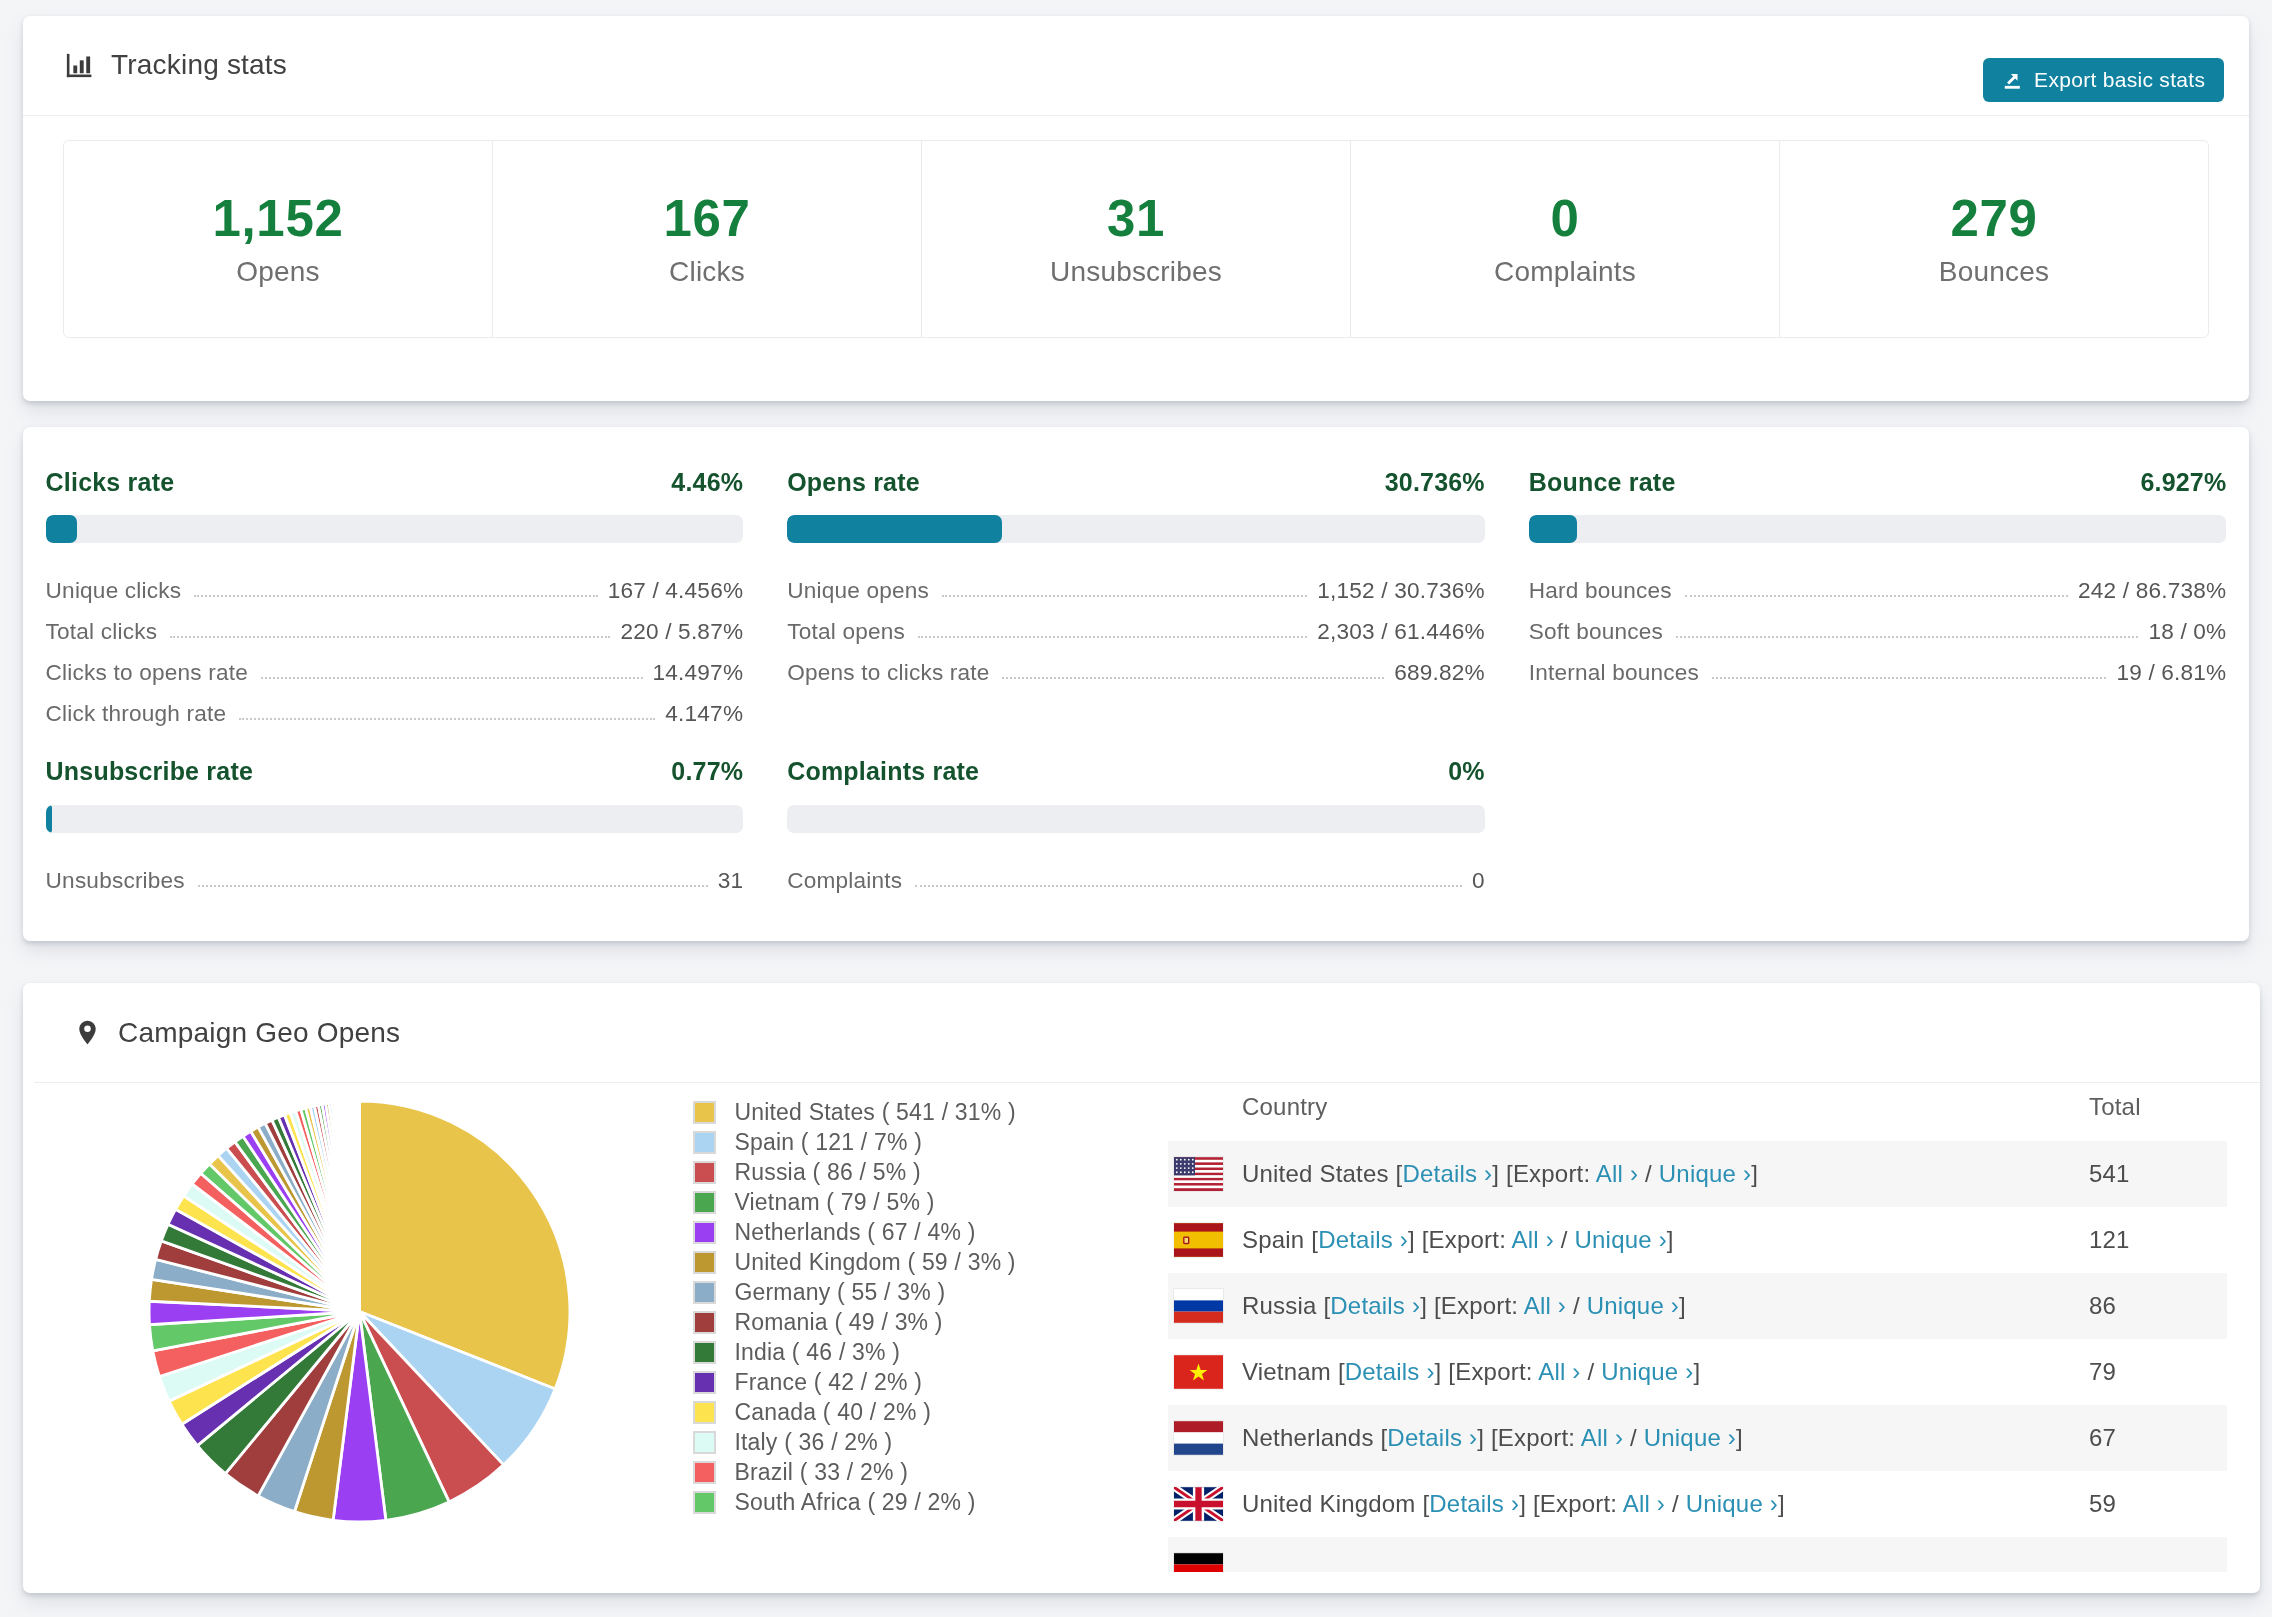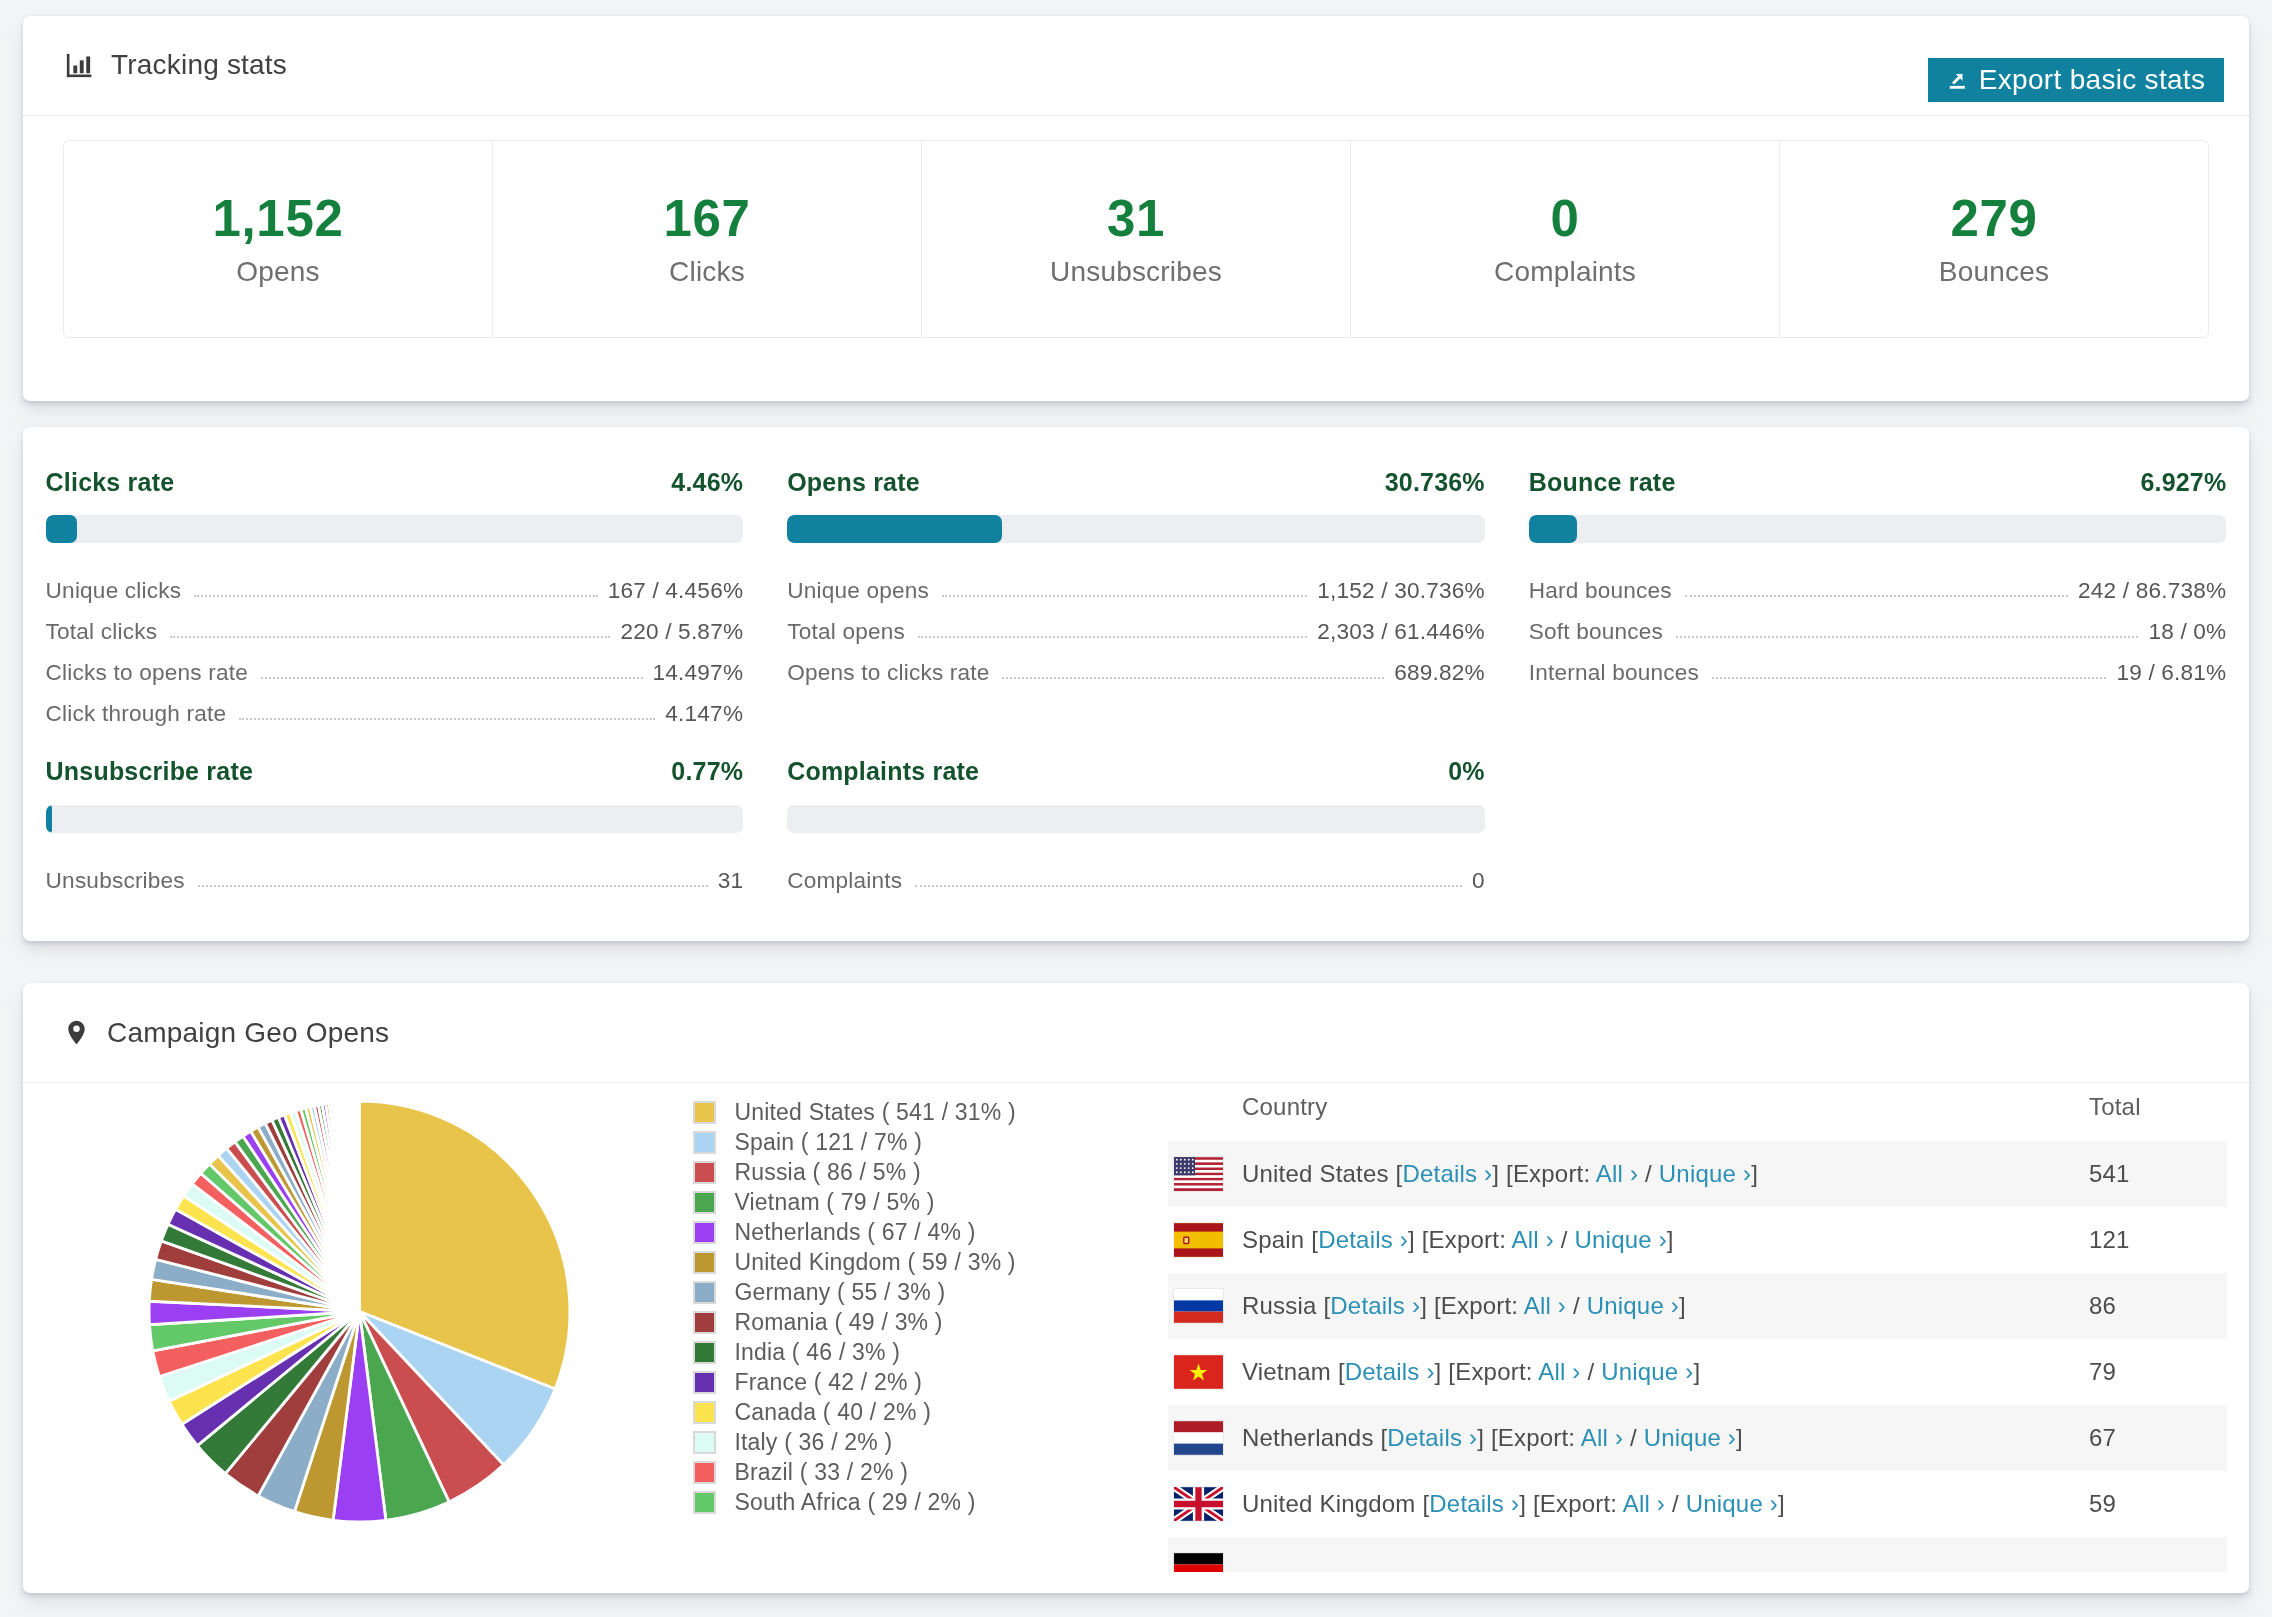--- a/index.html
+++ b/index.html
@@ -5,30 +5,30 @@
   html,body{margin:0;padding:0;}
   body{
     width:2273px;height:1618px;position:relative;overflow:hidden;
     background:#f4f5f7;font-family:"Liberation Sans",sans-serif;
     -webkit-font-smoothing:antialiased;letter-spacing:0.2px;
   }
   .card{position:absolute;background:#fff;border-radius:7px;
     box-shadow:0 2.1px 4.2px rgba(125,133,150,.28),0 10px 18.4px rgba(125,133,150,.18);}
   #card-tracking{left:23px;top:15.5px;width:2226px;height:385px;}
   #card-rates{left:23px;top:427px;width:2226px;height:514px;}
-  #card-geo{left:23px;top:983px;width:2226px;height:610px;overflow:hidden;}
+  #card-geo{left:23px;top:983px;width:2226px;height:610px;overflow:hidden;padding-left:11px;}
 
   .card-header{position:relative;height:100px;display:flex;align-items:center;
     padding:0 28px 0 40px;border-bottom:1.4px solid #ededee;box-sizing:border-box;}
   .card-title{font-size:28px;color:#414141;display:flex;align-items:center;gap:17px;}
   .card-title svg{flex:0 0 auto;}
 
   .export-btn{position:absolute;right:25.4px;top:42px;height:44px;padding:0 18.4px;
-    background:#10829f;color:#fff;font-size:28px;display:flex;align-items:center;gap:10px;
-    border:none;border-radius:0;cursor:pointer;font-family:inherit;letter-spacing:0.3px;}
+    background:#10829f;color:#fff;font-size:21px;display:flex;align-items:center;gap:10px;
+    border:none;border-radius:6px;cursor:pointer;font-family:inherit;letter-spacing:0.3px;}
 
   .stats-box{position:absolute;left:40px;right:40px;top:124px;height:196px;
     border:1.4px solid #e9ebee;border-radius:5.6px;display:flex;background:#fff;}
   .stat-cell{flex:1;display:flex;flex-direction:column;align-items:center;justify-content:center;
     border-right:1.4px solid #e9ebee;gap:8.5px;}
   .stat-cell:last-child{border-right:none;}
   .stat-value{font-size:51px;font-weight:bold;color:#15803d;letter-spacing:0.7px;}
   .stat-label{font-size:28px;color:#6f6f6f;}
 
   #rates-grid{position:absolute;left:22.6px;right:22.6px;top:41px;

